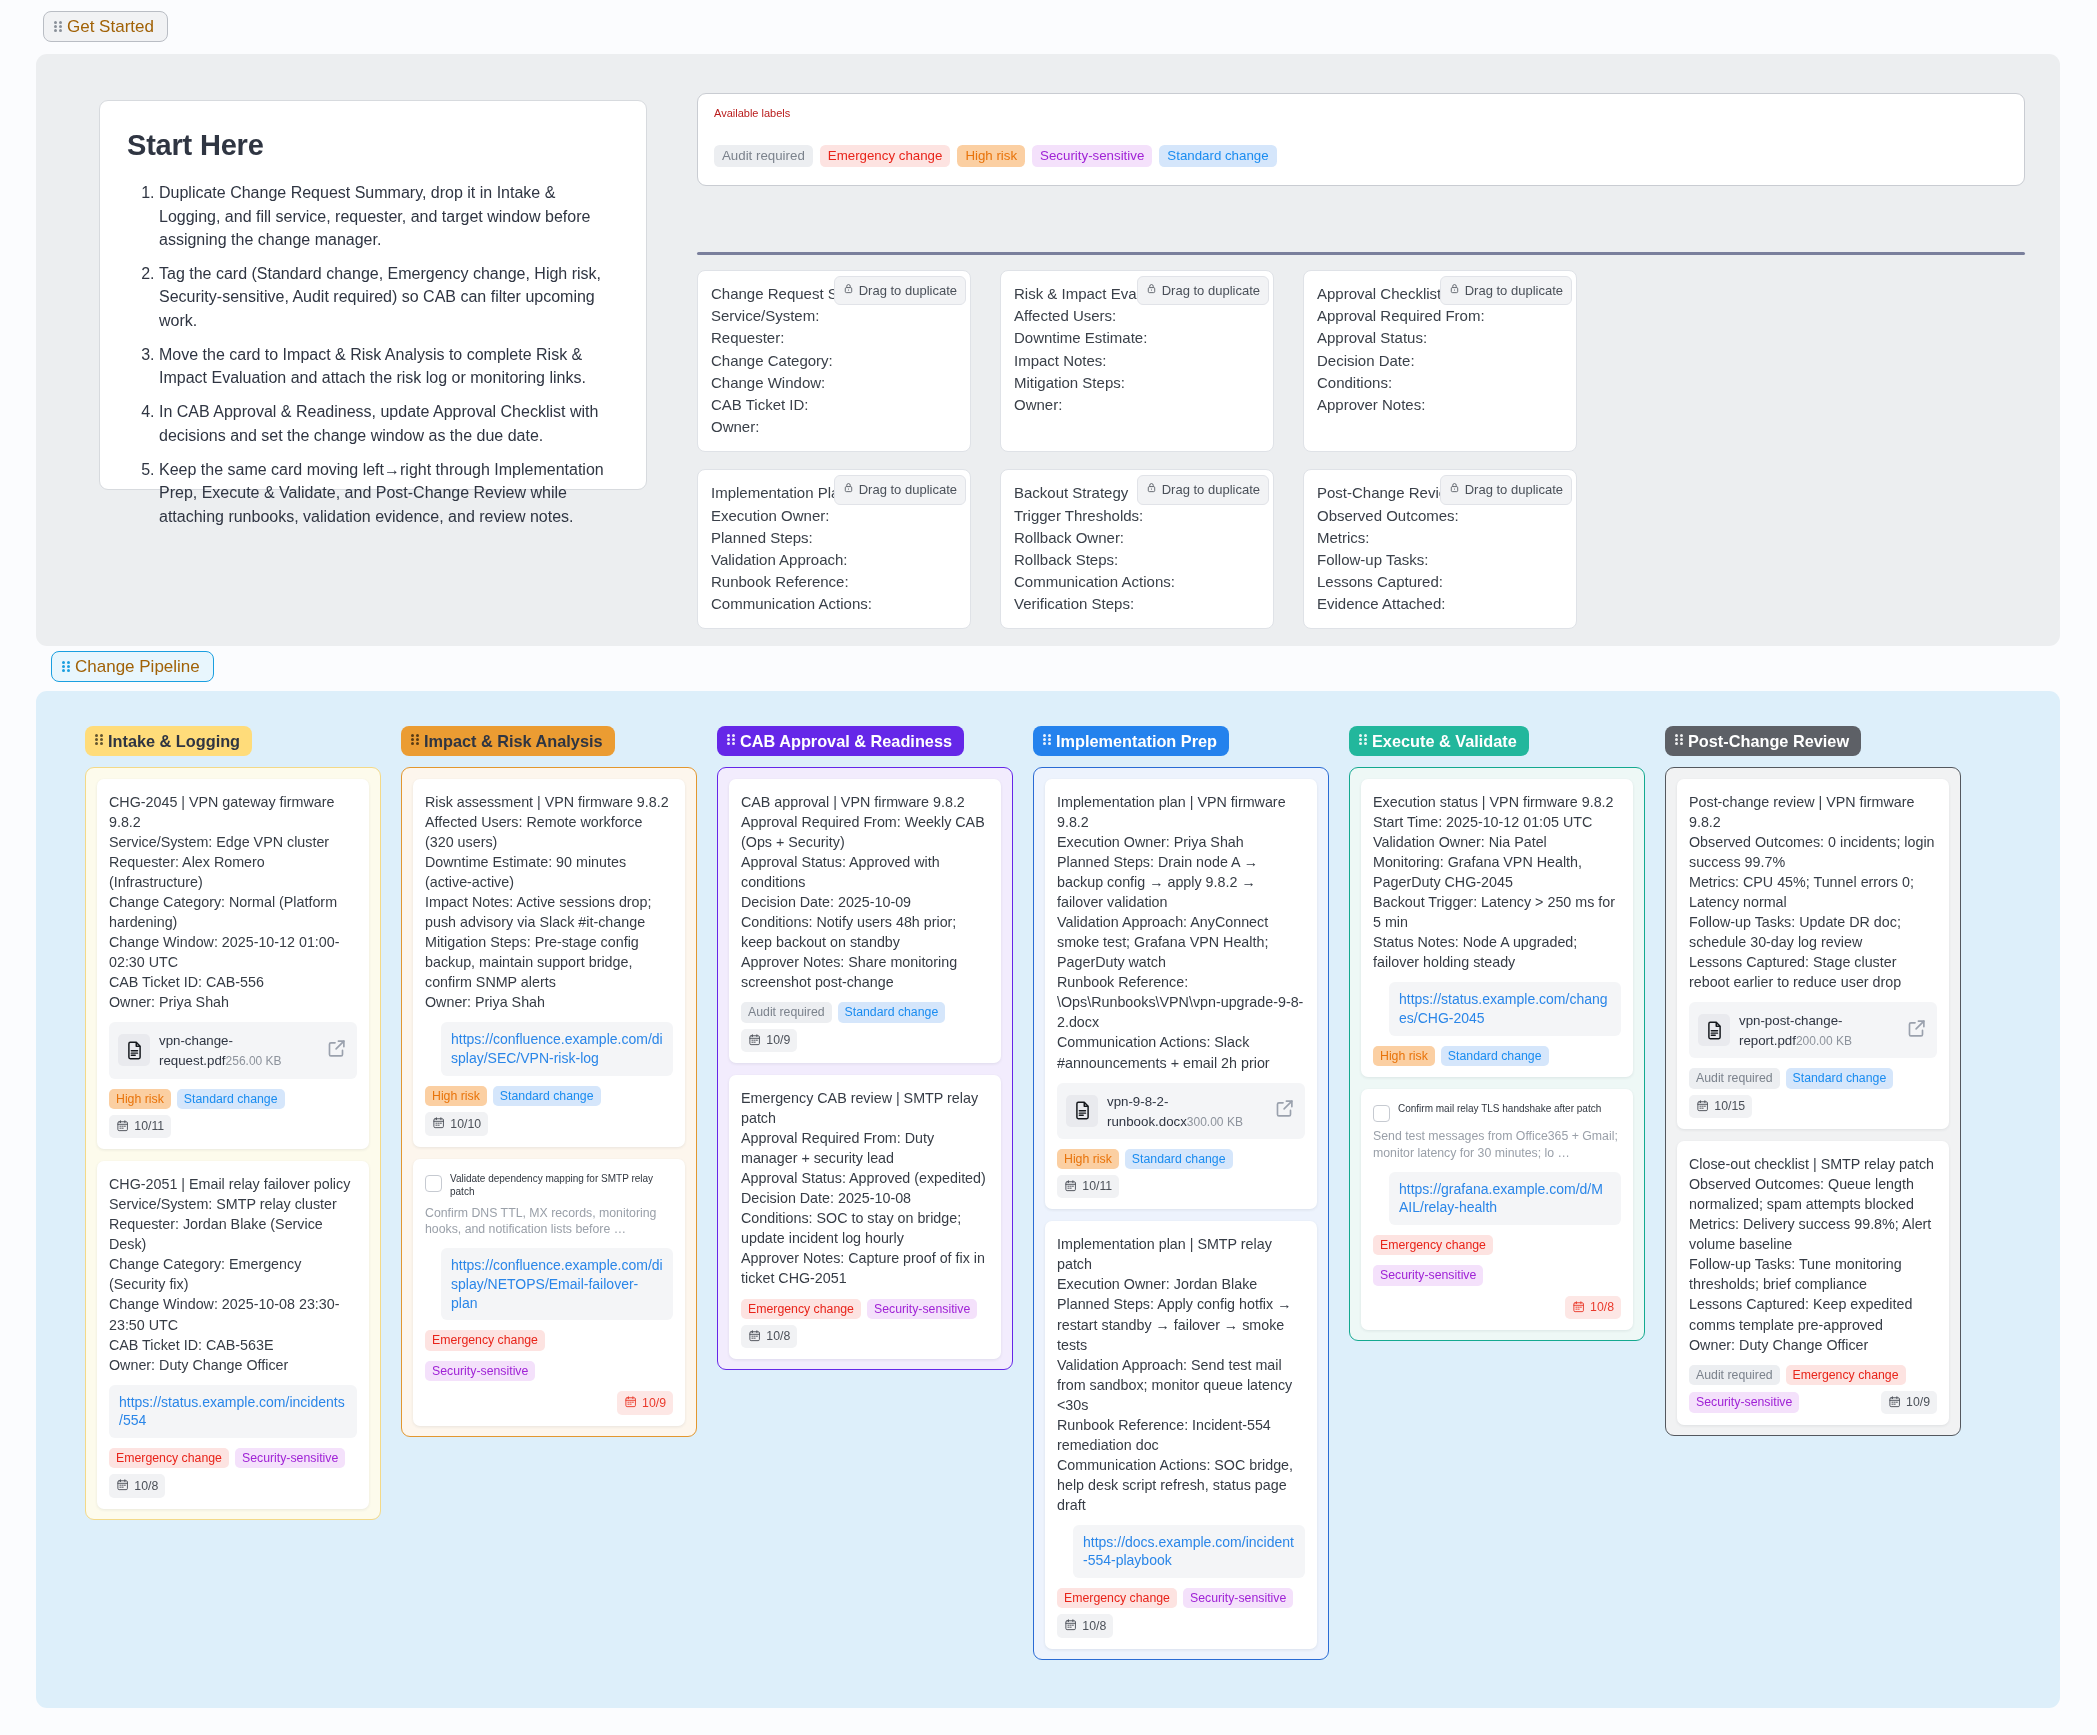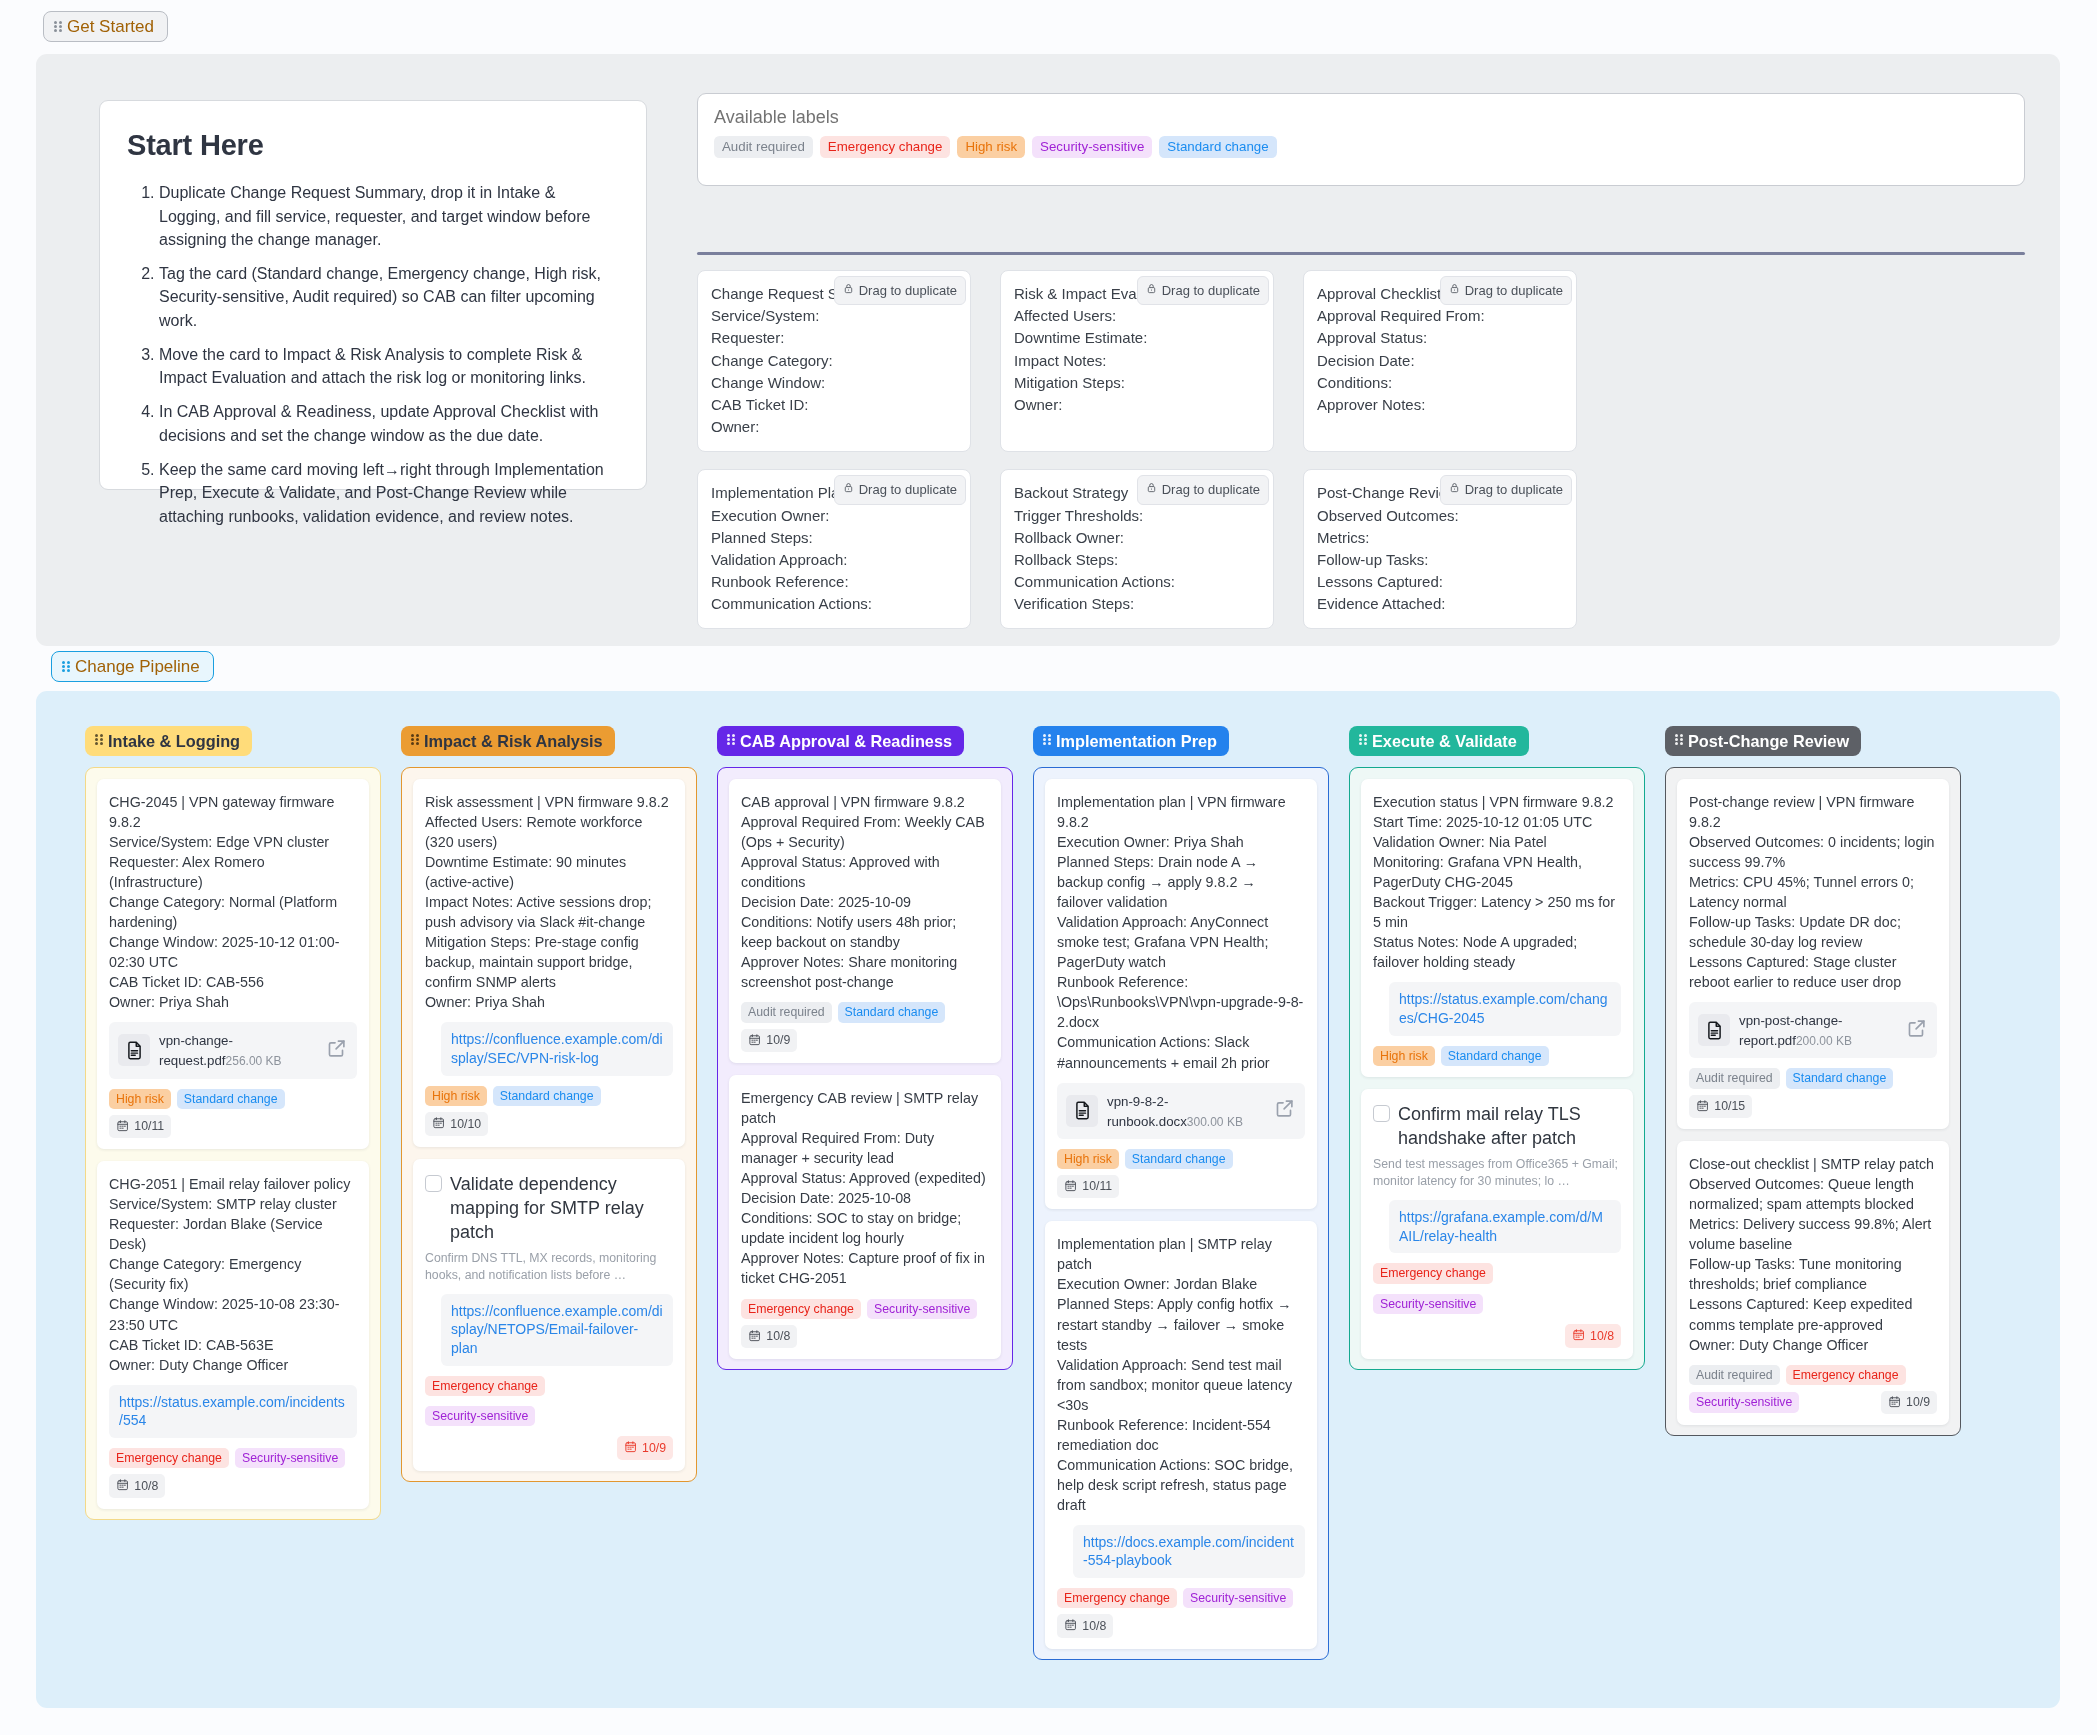--- a/index.html
+++ b/index.html
@@ -46,21 +46,21 @@
   }
   .start-card h1 { margin:0 0 19px 0; font-size:29px; font-weight:bold; letter-spacing:-0.2px; color:#2f3542; }
   .start-card ol { margin:3px; padding-left:29px; font-size:16px; line-height:1.47; }
   .start-card li { margin-bottom: 10.4px; }
 
   .labels-card {
     position:absolute; left:697px; top:93px; width:1328px; height:93px;
     background:#fff; border:1.5px solid #c9ccd2; border-radius:9px;
     padding: 13px 16px;
   }
-  .labels-card .ttl { font-size:18px; color:#737373; margin-bottom:8px; }
+  .labels-card .ttl { font-size:11px; color:#b91c1c; margin-bottom:26px; }
   .chip-row { display:flex; gap:7px; flex-wrap:wrap; }
   .chip { font-size:13.3px; padding:4.4px 8px; border-radius:5.4px; line-height:1; white-space:nowrap;}
   .c-audit { background:#eceef1; color:#7b828c; }
   .c-emerg { background:#fde3e1; color:#e8241a; }
   .c-high  { background:#fbcfa2; color:#e8730a; }
   .c-sec   { background:#f4e1fb; color:#a023d6; }
   .c-std   { background:#d5e6fb; color:#1a8cf0; }
 
   .tpl-title {
     position:absolute; left:697px; top:197px; width:1328px;
@@ -109,21 +109,21 @@
     background:#fff; border-radius:7px;
     box-shadow: 0 1px 3px rgba(30,40,60,.09);
     padding:13px 12px 11px 12px; margin-bottom:12px;
     font-size:14.3px; line-height:1.40; color:#363c45;
   }
   .card:last-child { margin-bottom:0; }
   .card .body { white-space:pre-line; }
 
   .chk-head { display:flex; gap:8px; align-items:flex-start; }
   .chkbox { width:17px; height:17px; border:1.5px solid #c6cad1; border-radius:4px; flex:none; margin-top:3px; background:#fff; }
-  .chk-title { font-size:18px; line-height:1.34; color:#30363f; }
+  .chk-title { font-size:10px; line-height:1.34; color:#30363f; }
   .chk-desc { font-size:12.3px; color:#9aa0a9; line-height:1.36; margin-top:6px; }
 
   .attach {
     display:flex; align-items:center; gap:9px;
     background:#f4f5f7; border-radius:6px; padding:8px 9px; margin-top:10px;
   }
   .attach .thumb { width:32px; height:32px; background:#e9eaee; border-radius:5px; display:flex; align-items:center; justify-content:center; flex:none;}
   .attach .meta { flex:1; min-width:0; }
   .attach .fname { font-size:13.3px; color:#2f3542; line-height:1.22; word-break:break-word; }
   .attach .fsize { font-size:12px; color:#8d939c; margin-top:3px; }

